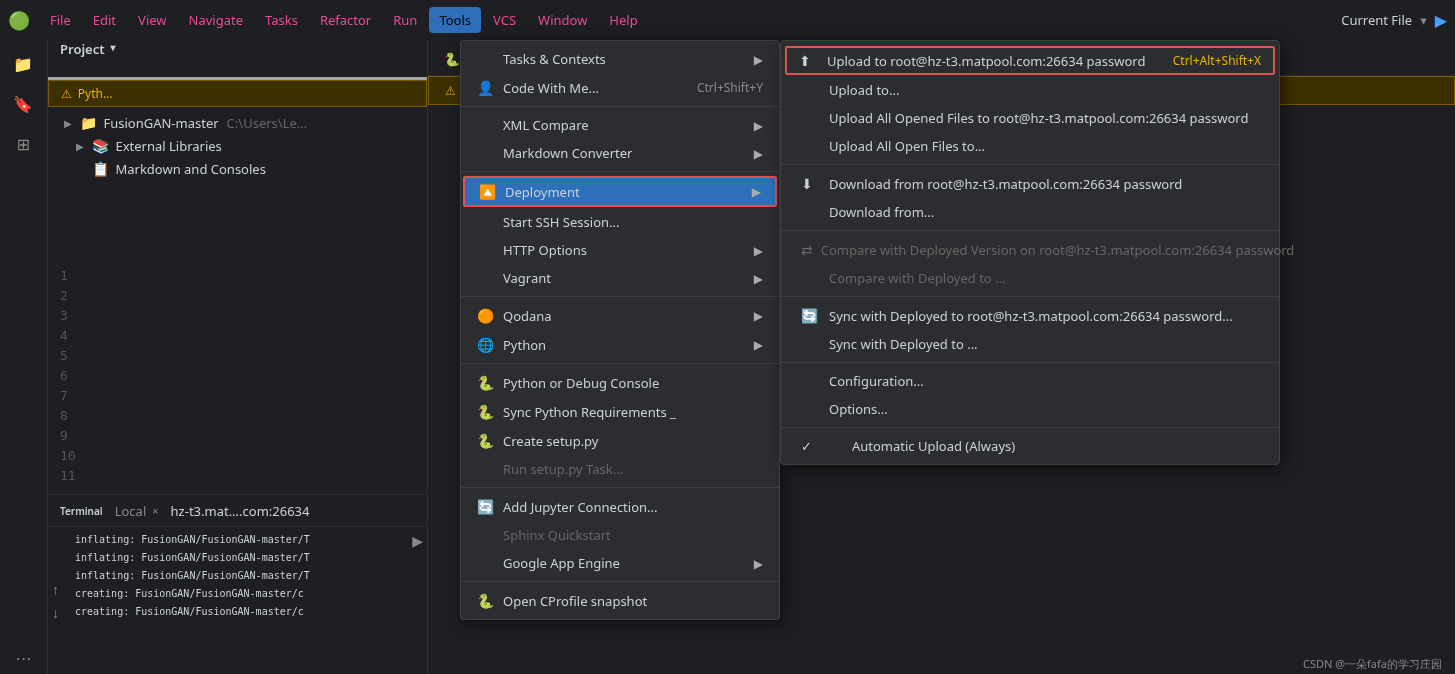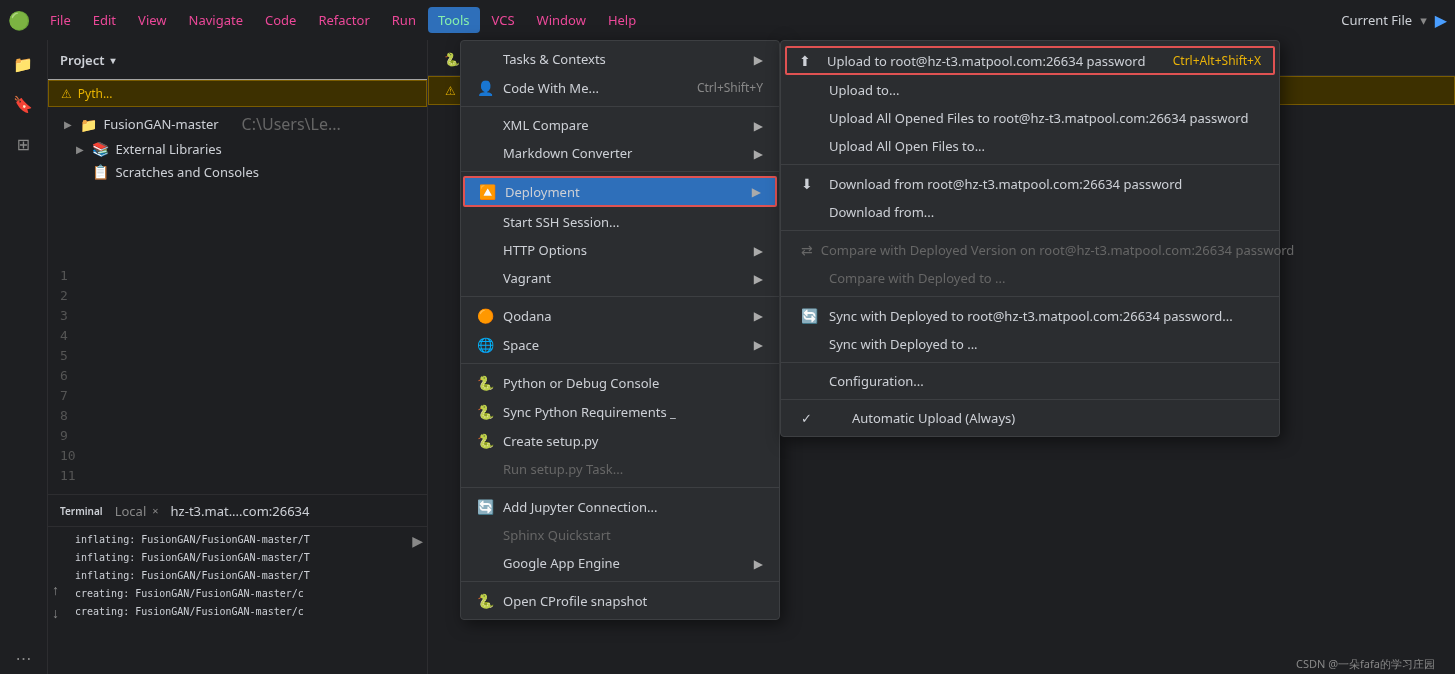--- a/index.html
+++ b/index.html
@@ -31,21 +31,21 @@
     }
     .menu-item-top {
       padding: 4px 10px;
       color: #ec4899;
       cursor: pointer;
       border-radius: 4px;
       font-size: 13px;
     }
     .menu-item-top:hover, .menu-item-top.active {
       background: #2e6fba;
-      color: #86efac;
+      color: #000000;
     }
     .menu-item-top.active {
       background: #2e6fba;
     }
     .title-bar-right {
       margin-left: auto;
       display: flex;
       align-items: center;
       gap: 8px;
       color: #888;
@@ -86,26 +86,25 @@
     .project-panel {
       width: 380px;
       background: #1e1f22;
       border-right: 1px solid #2d2d30;
       display: flex;
       flex-direction: column;
     }
     .project-header {
       height: 40px;
       display: flex;
-      align-items: center;
       padding: 0 12px;
       font-weight: 600;
       font-size: 13px;
       color: #cdd0d6;
-      border-bottom: 1px solid #a3a3a3;
+      border-bottom: 3px solid #a3a3a3;
     }
     .project-header .chevron { margin-left: 6px; font-size: 10px; }
 
     .project-tree {
       flex: 1;
       padding: 4px 0;
       overflow-y: auto;
     }
     .tree-item {
       display: flex;
@@ -302,38 +301,38 @@
       border: 2px solid #e05252;
       margin: 1px 4px;
       padding: 3px 12px;
       border-radius: 2px;
       background: transparent;
     }
 
     .status-bar {
       position: absolute;
       bottom: 0;
-      right: 8px;
+      right: 1px;
       padding: 2px 12px;
       font-size: 11px;
       color: #888;
     }
   </style>
 </head>
 <body>
 
 <div class="title-bar">
   <div class="app-icon">
     <span style="font-size:18px;">🟢</span>
   </div>
   <div class="menu-item-top">File</div>
   <div class="menu-item-top">Edit</div>
   <div class="menu-item-top">View</div>
   <div class="menu-item-top">Navigate</div>
-  <div class="menu-item-top">Code</div>
+  <div class="menu-item-top">Tasks</div>
   <div class="menu-item-top">Refactor</div>
   <div class="menu-item-top">Run</div>
   <div class="menu-item-top active">Tools</div>
   <div class="menu-item-top">VCS</div>
   <div class="menu-item-top">Window</div>
   <div class="menu-item-top">Help</div>
   <div class="title-bar-right">
     <span style="color:#cdd0d6;cursor:pointer;">Current File</span>
     <span>▾</span>
     <span style="color:#4a9eff;font-size:16px;cursor:pointer;">▶</span>
@@ -357,31 +356,31 @@
 
     <div class="warning-bar">
       <span>⚠</span>
       <span>Pyth...</span>
     </div>
     <div class="project-tree">
       <div class="tree-item">
         <span class="tree-arrow">▶</span>
         <span class="tree-icon">📁</span>
         <span>FusionGAN-master</span>
-        <span style="color:#666;font-size:16px;margin-left:19px;">C:\Users\Le...</span>
+        <span style="color:#666;font-size:13px;margin-left:4px;">C:\Users\Le...</span>
       </div>
       <div class="tree-item indent1">
         <span class="tree-arrow">▶</span>
         <span class="tree-icon">📚</span>
         <span>External Libraries</span>
       </div>
       <div class="tree-item indent1">
         <span class="tree-arrow" style="opacity:0;">▶</span>
         <span class="tree-icon">📋</span>
-        <span>Scratches and Consoles</span>
+        <span>Markdown and Consoles</span>
       </div>
     </div>
 
     <div class="editor-line-numbers">
       <div>1</div>
         <div>2</div>
         <div>3</div>
         <div>4</div>
         <div>5</div>
         <div>6</div>
@@ -490,21 +489,21 @@
       <span class="dd-arrow">▶</span>
     </div>
     <div class="dd-separator"></div>
     <div class="dd-item">
       <span class="dd-icon">🟠</span>
       <span>Qodana</span>
       <span class="dd-arrow">▶</span>
     </div>
     <div class="dd-item">
       <span class="dd-icon">🌐</span>
-      <span>Space</span>
+      <span>Python</span>
       <span class="dd-arrow">▶</span>
     </div>
     <div class="dd-separator"></div>
     <div class="dd-item">
       <span class="dd-icon">🐍</span>
       <span>Python or Debug Console</span>
     </div>
     <div class="dd-item">
       <span class="dd-icon">🐍</span>
       <span>Sync Python Requirements _</span>
@@ -584,20 +583,24 @@
     </div>
     <div class="dep-item">
       <span class="dep-icon"></span>
       <span>Sync with Deployed to ...</span>
     </div>
     <div class="dep-separator"></div>
     <div class="dep-item">
       <span class="dep-icon"></span>
       <span>Configuration...</span>
     </div>
+    <div class="dep-item">
+      <span class="dep-icon"></span>
+      <span>Options...</span>
+    </div>
     <div class="dep-separator"></div>
     <div class="dep-item check-item">
       <span class="dep-icon"></span>
       <span>Automatic Upload (Always)</span>
     </div>
 
   </div>
 
 </div>
 

